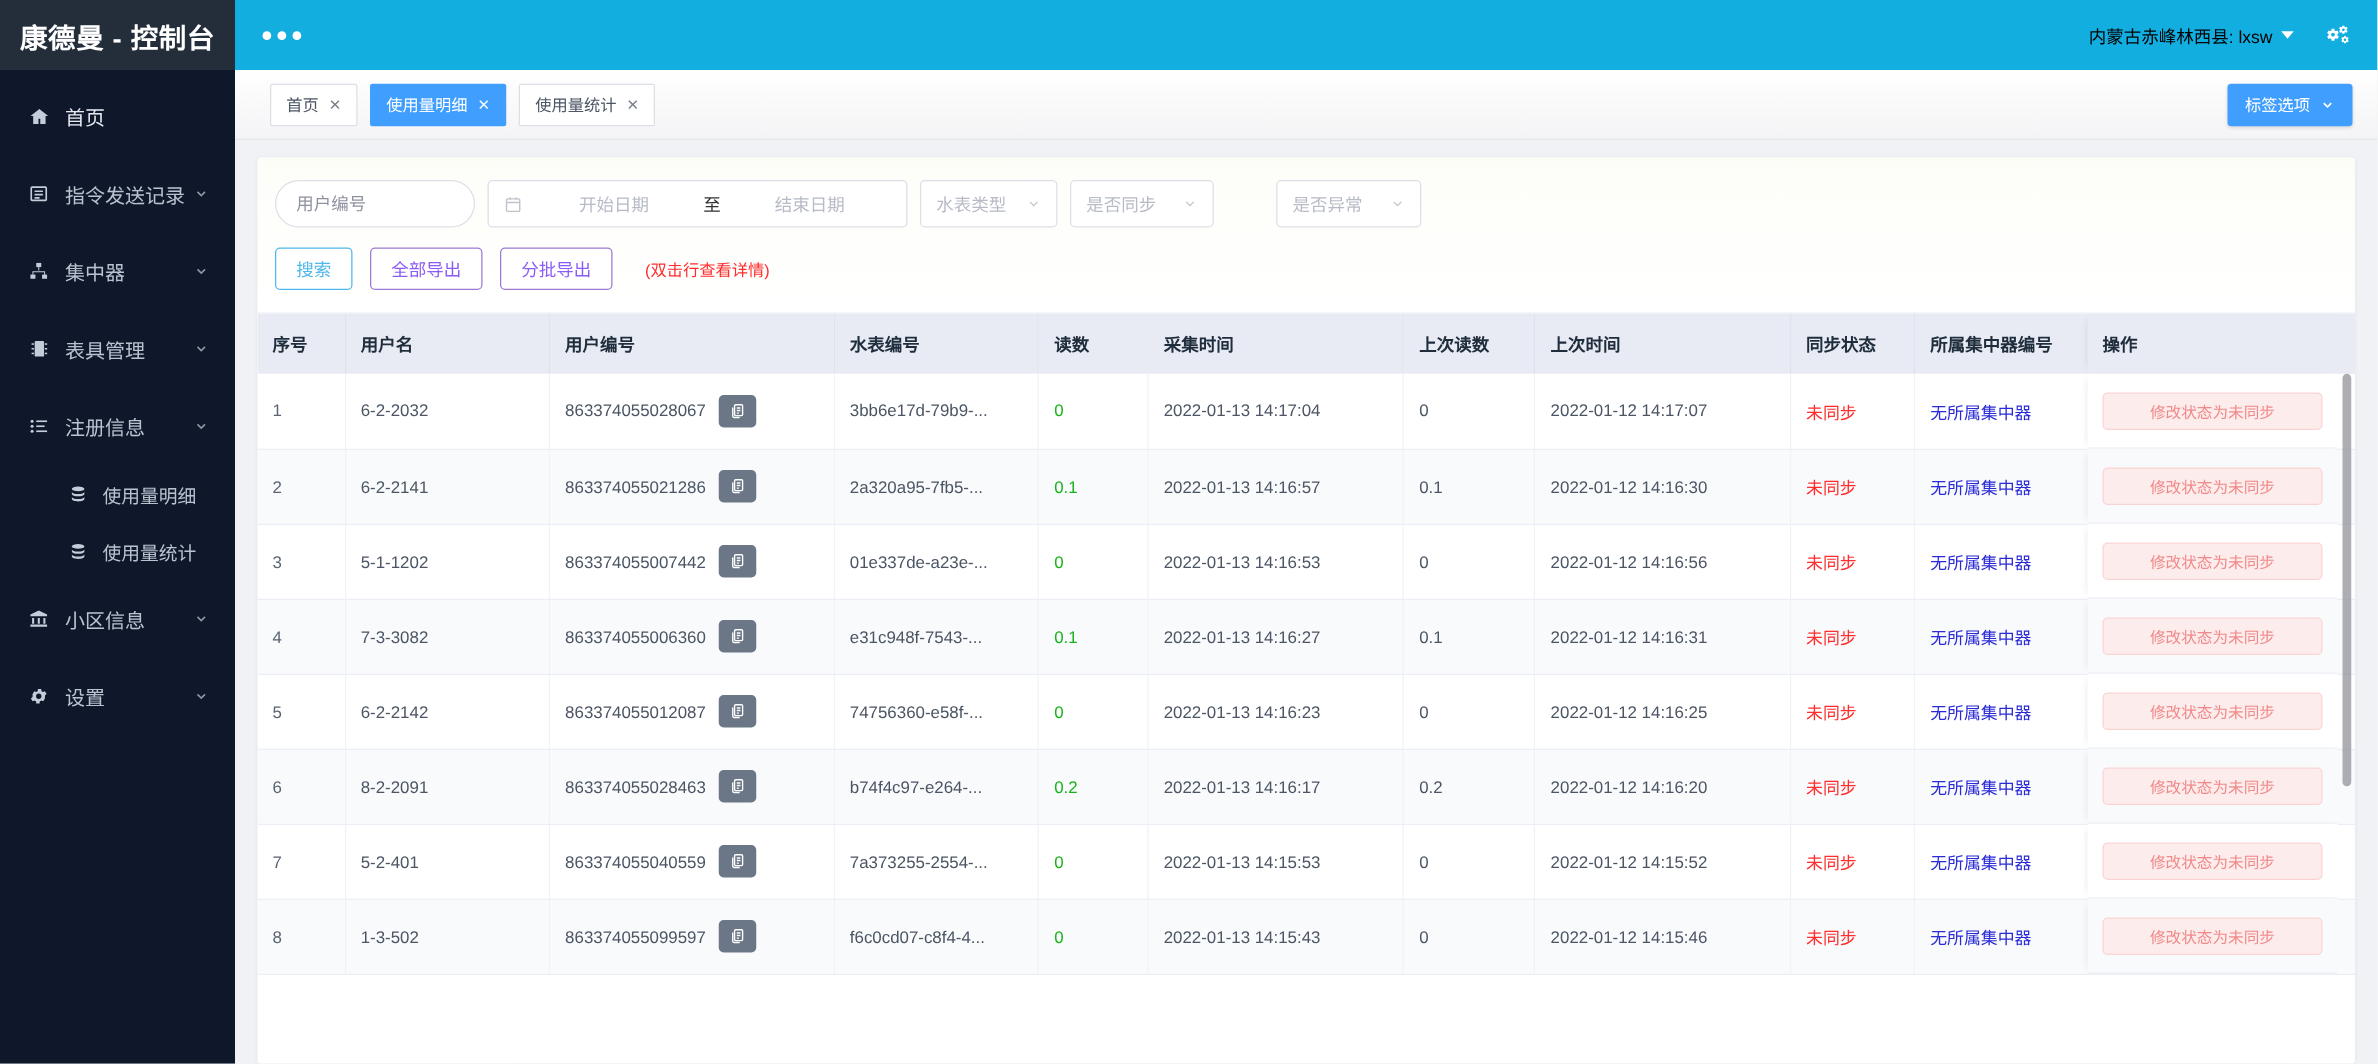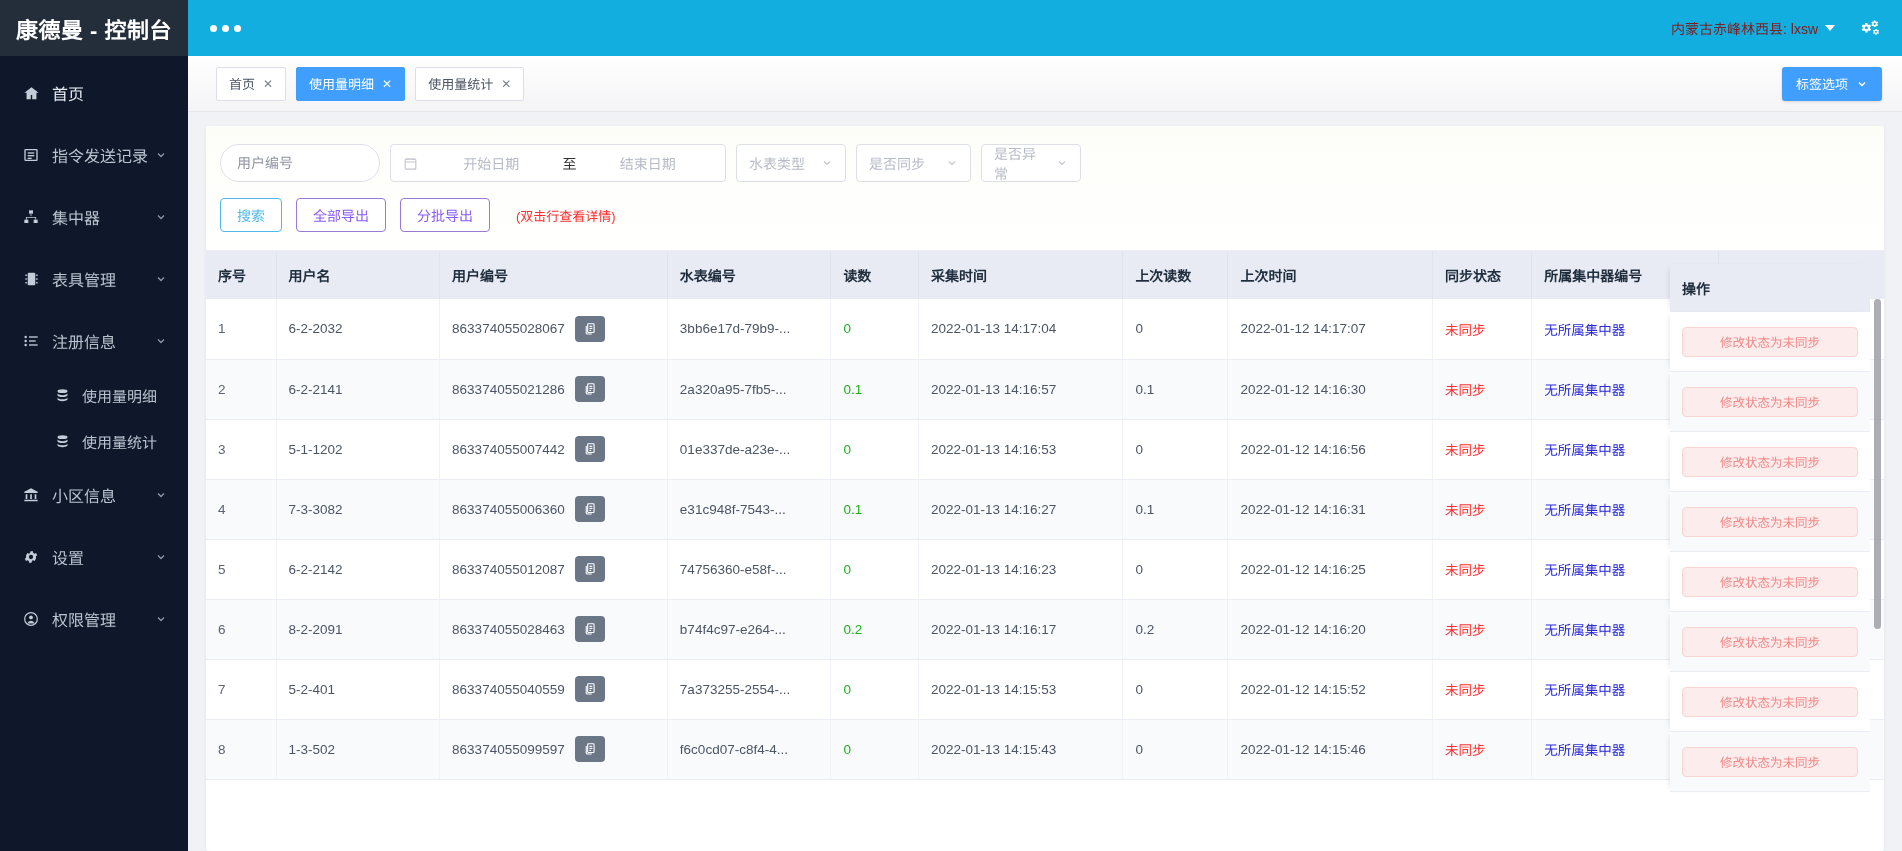--- a/index.html
+++ b/index.html
@@ -65,21 +65,21 @@
     height: 56px; min-height: 56px;
     background: #13aee0;
     display: flex; align-items: center;
     padding: 0 22px;
     color: #fff;
   }
   .dots { display: flex; gap: 5px; align-items: center; }
   .dots i { width: 7px; height: 7px; border-radius: 50%; background: #fff; display:block; }
   .topbar-spacer { flex: 1; }
   .top-user {
-    font-size: 14px; color: #7f1d1d; display: flex; align-items: center;
+    font-size: 14px; color: #000000; display: flex; align-items: center;
     cursor: pointer; white-space: nowrap;
   }
   .caret-down {
     width: 0; height: 0; margin-left: 7px;
     border-left: 5px solid transparent; border-right: 5px solid transparent;
     border-top: 6px solid #fff;
   }
   .gear-btn { margin-left: 26px; display:flex; align-items:center; cursor: pointer; color:#fff; }
 
   .tabbar {
@@ -140,21 +140,21 @@
   .dr-text { flex: 1; text-align: center; color: #b7bbc6; }
   .dr-sep { color: #303133; padding: 0 6px; }
   .f-select {
     height: 38px; border: 1px solid #dcdfe6; border-radius: 4px;
     display: flex; align-items: center; justify-content: space-between;
     padding: 0 12px; font-size: 14px; color: #b7bbc6; background: #fff;
     cursor: pointer;
   }
   .f-select.w-sm { width: 110px; }
   .f-select.w-md { width: 115px; }
-  .f-select.w-lg { width: 100px; }
+  .f-select.w-lg { width: 116px; margin-left: 40px; }
   .sel-chev { color: #c0c4cc; display:flex; align-items:center; margin-left: 10px; }
 
   .btn-row { display: flex; align-items: center; gap: 14px; padding: 16px 0 18px 0; }
   .btn {
     height: 34px; padding: 0 16px; font-size: 14px;
     border-radius: 4px; cursor: pointer; background: #fff;
     display: flex; align-items: center; white-space: nowrap;
   }
   .btn-search { border: 1px solid #4fb8ec; color: #4fb8ec; }
   .btn-export { border: 1px solid #9b79d4; color: #8b5cf6; }
@@ -186,21 +186,21 @@
   .c-blue { color: #2a2ad6; }
   .copy-btn {
     display: inline-flex; align-items: center; justify-content: center;
     width: 30px; height: 26px; border-radius: 4px; background: #6b7686;
     color: #fff; vertical-align: middle; margin-left: 10px; cursor: pointer;
   }
   .uid-cell { display: flex; align-items: center; }
   .ellip { overflow: hidden; text-overflow: ellipsis; white-space: nowrap; display: block; }
 
   .op-col {
-    position: absolute; right: 14px; top: 13px; width: 200px;
+    position: absolute; right: 14px; top: 0; width: 200px;
     pointer-events: none;
   }
   .op-head {
     height: 48px; background: #e8ebf3; color: #1f2d3d;
     font-size: 14px; font-weight: bold; display: flex; align-items: center;
     padding: 0 12px; box-shadow: -4px 0 6px -4px rgba(0,0,0,.12);
   }
   .op-cell {
     height: 60px; display: flex; align-items: center; padding: 0 12px;
     border-bottom: 1px solid #ebeef5; background: #fff;
@@ -356,35 +356,20 @@
             </svg>
         </span>
         <span class="nav-label">设置</span>
         <span class="nav-arrow">
           <svg width="12" height="12" viewBox="0 0 24 24" fill="none" stroke="currentColor" stroke-width="2.5">
               <polyline points="6 9 12 15 18 9"></polyline>
             </svg>
         </span>
       </div>
 
-      <div class="nav-item">
-        <span class="nav-ico">
-          <svg width="16" height="16" viewBox="0 0 24 24" fill="none" stroke="currentColor" stroke-width="1.8">
-              <circle cx="12" cy="12" r="9.5"></circle>
-              <circle cx="12" cy="9.6" r="2.9" fill="currentColor" stroke="none"></circle>
-              <path d="M6.4 18.6a6 6 0 0 1 11.2 0" fill="currentColor" stroke="none"></path>
-            </svg>
-        </span>
-        <span class="nav-label">权限管理</span>
-        <span class="nav-arrow">
-          <svg width="12" height="12" viewBox="0 0 24 24" fill="none" stroke="currentColor" stroke-width="2.5">
-              <polyline points="6 9 12 15 18 9"></polyline>
-            </svg>
-        </span>
-      </div>
 
     </nav>
   </aside>
 
   <div class="main">
 
     <header class="topbar">
       <div class="dots">
           <i></i>
           <i></i>

